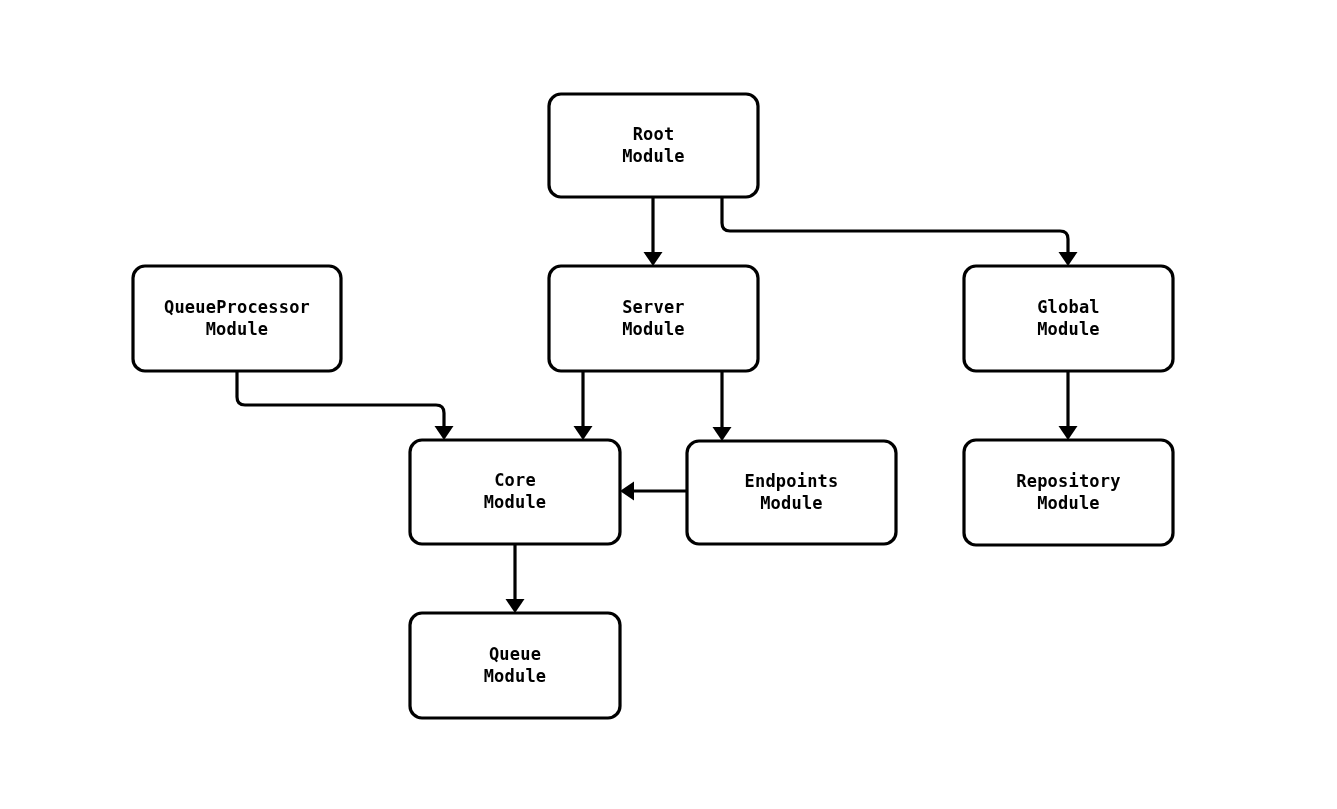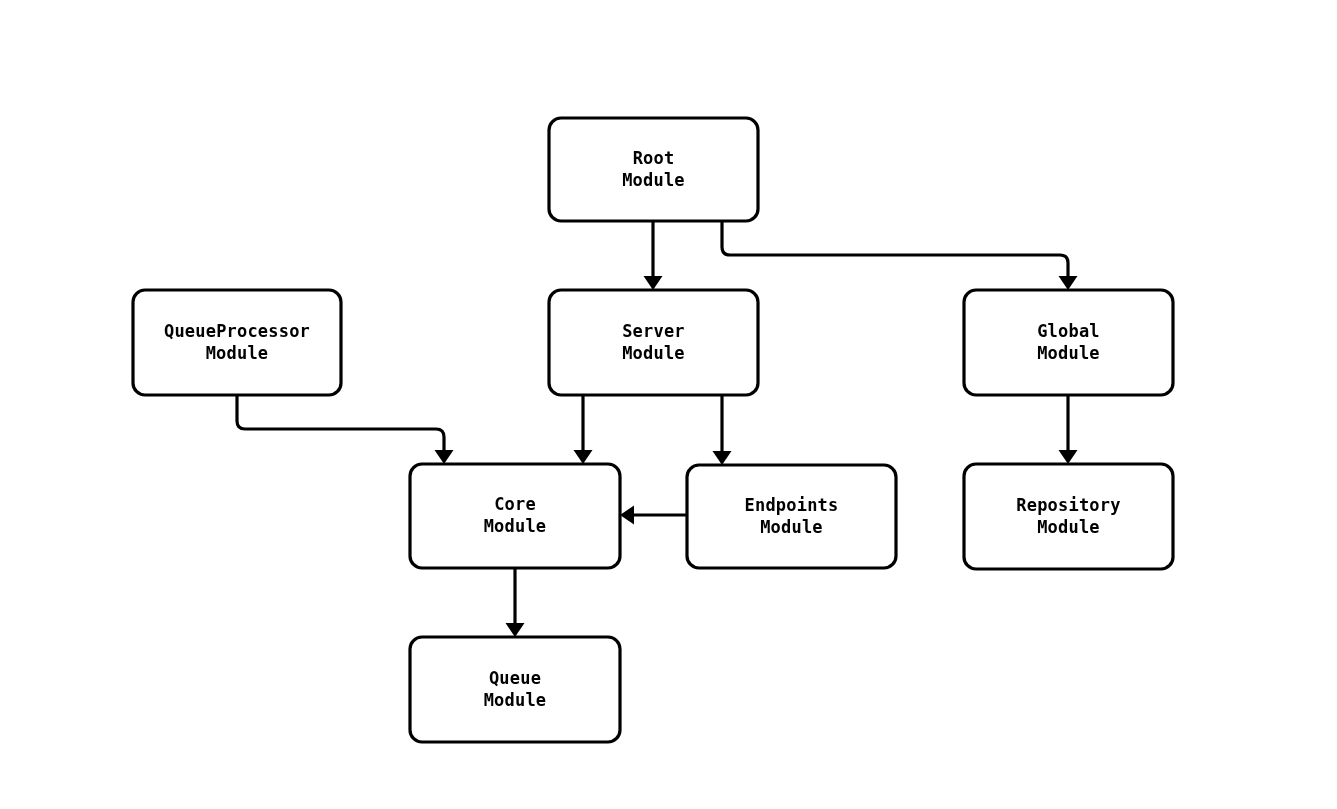--- a/index.html
+++ b/index.html
@@ -11,21 +11,20 @@
     width: 1337px;
     height: 809px;
     overflow: hidden;
     font-family: "DejaVu Sans Mono", "Liberation Mono", monospace;
   }
   #diagram-root {
     position: relative;
     width: 1337px;
     height: 638px;
     background: #ffffff;
-    margin-top: 24px;
   }
   svg#graph {
     position: absolute;
     inset: 0;
     width: 1337px;
     height: 809px;
     display: block;
   }
   .node-box {
     fill: #ffffff;

